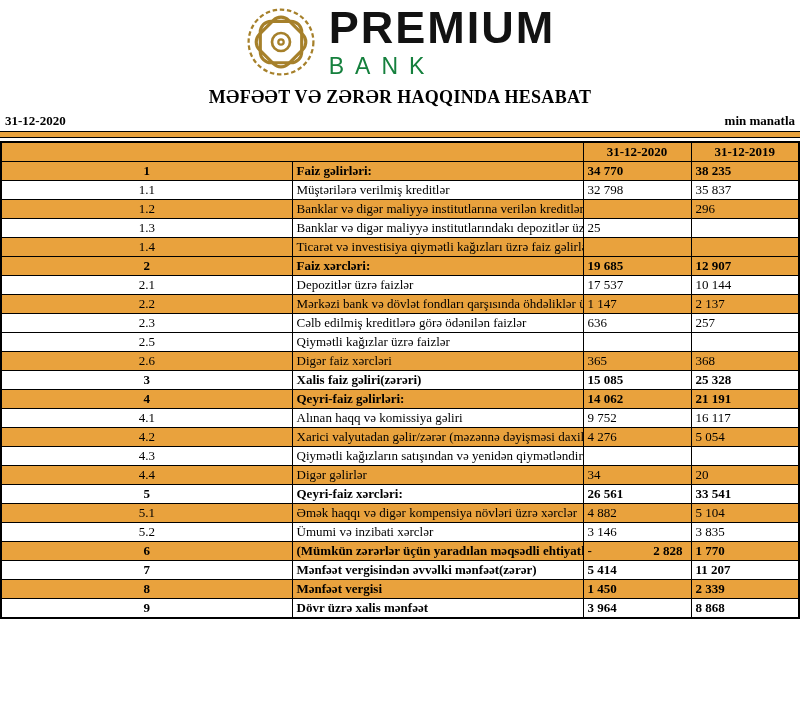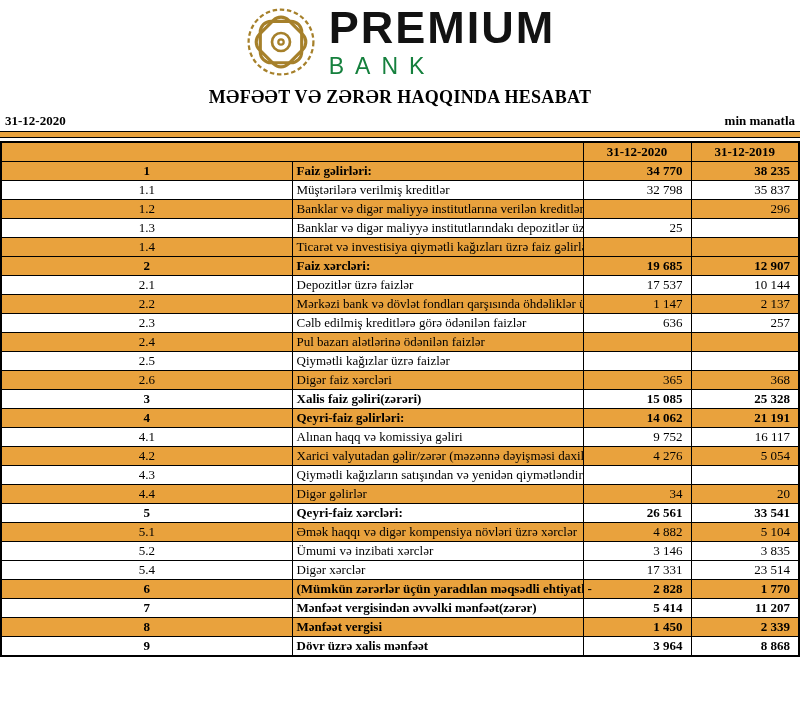--- a/index.html
+++ b/index.html
@@ -28,21 +28,21 @@
   .gap { height:3px; background:#fff; }
   table { width:100%; border-collapse:collapse; font-size:13px; border:2px solid #000; table-layout:fixed; }
   td, th { border:1px solid #000; padding:1px 4px; height:18px; vertical-align:middle; overflow:hidden; white-space:nowrap; }
   th { background:var(--accent); font-weight:700; text-align:center; font-size:13px; }
   th.hleft { border-right:1px solid #000; }
   tr.o td { background:var(--accent); }
   tr.b td { font-weight:700; }
   td.no { width:42px; text-align:center; }
   td.lbl { text-align:left; }
   th.hval, td.val { width:108px; }
-  td.val { text-align:right; padding-right:8px; }
+  td.val { padding-right:8px; }
   .negwrap { display:flex; justify-content:space-between; align-items:center; }
 </style>
 </head>
 <body>
 
 <div class="header">
   <div class="logo-row">
     <svg class="emblem" viewBox="0 0 80 80" xmlns="http://www.w3.org/2000/svg">
       <circle class="stroke" cx="40" cy="40" r="36" stroke-width="2.5" stroke-dasharray="5 3"></circle>
       <rect class="stroke" x="17" y="17" width="46" height="46" rx="12" stroke-width="3.5"></rect>
@@ -120,26 +120,20 @@
     <td class="lbl">Mərkəzi bank və dövlət fondları qarşısında öhdəliklər üzrə faiz xərcləri</td>
     <td class="val">1 147</td>
     <td class="val">2 137</td>
   </tr>
   <tr>
     <td class="no">2.3</td>
     <td class="lbl">Cəlb edilmiş kreditlərə görə ödənilən faizlər</td>
     <td class="val">636</td>
     <td class="val">257</td>
   </tr>
-  <tr class="o">
-    <td class="no">2.4</td>
-    <td class="lbl">Pul bazarı alətlərinə ödənilən faizlər</td>
-    <td class="val"></td>
-    <td class="val"></td>
-  </tr>
   <tr>
     <td class="no">2.5</td>
     <td class="lbl">Qiymətli kağızlar üzrə faizlər</td>
     <td class="val"></td>
     <td class="val"></td>
   </tr>
   <tr class="o">
     <td class="no">2.6</td>
     <td class="lbl">Digər faiz xərcləri</td>
     <td class="val">365</td>
@@ -191,26 +185,20 @@
     <td class="no">5.1</td>
     <td class="lbl">Əmək haqqı və digər kompensiya növləri üzrə xərclər</td>
     <td class="val">4 882</td>
     <td class="val">5 104</td>
   </tr>
   <tr>
     <td class="no">5.2</td>
     <td class="lbl">Ümumi və inzibati xərclər</td>
     <td class="val">3 146</td>
     <td class="val">3 835</td>
-  </tr>
-  <tr>
-    <td class="no">5.4</td>
-    <td class="lbl">Digər xərclər</td>
-    <td class="val">17 331</td>
-    <td class="val">23 514</td>
   </tr>
   <tr class="o b">
     <td class="no">6</td>
     <td class="lbl">(Mümkün zərərlər üçün yaradılan məqsədli ehtiyatlar)</td>
     <td class="val">
       <div class="negwrap">
         <span>-</span>
         <span>2 828</span>
       </div>
     </td>

